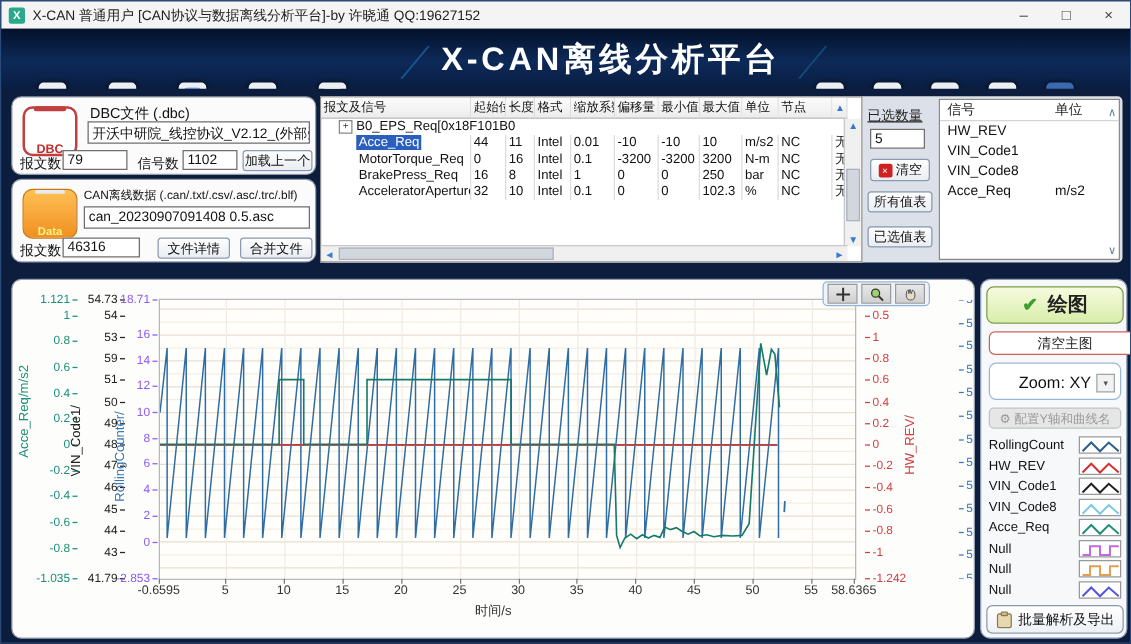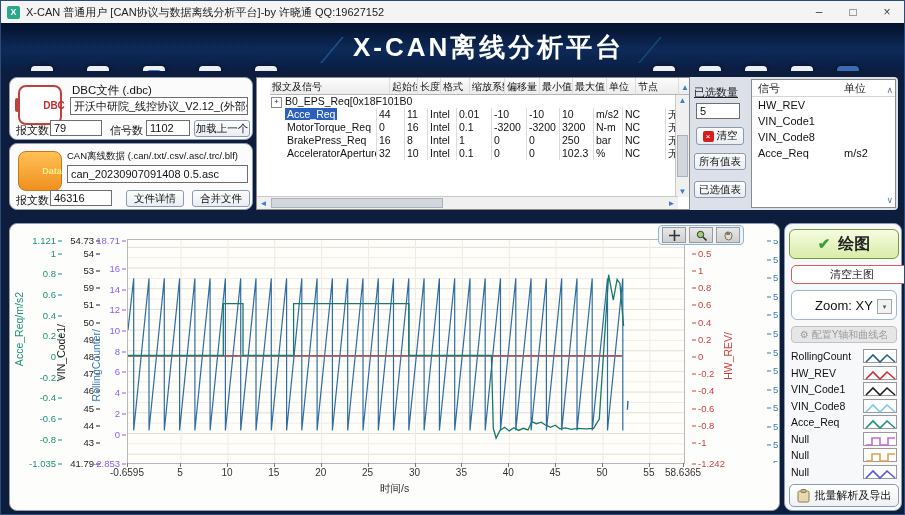--- a/index.html
+++ b/index.html
@@ -25,35 +25,35 @@
           display:flex;align-items:center;justify-content:center;font-size:13px;overflow:hidden;}
   
   .panel{position:absolute;background:#fbfbfb;border:1px solid #939cab;border-radius:8px;box-sizing:border-box;}
   .label{position:absolute;font-size:11px;color:#111;white-space:nowrap;}
   .tinput{position:absolute;background:#fff;border:1px solid #6e6e6e;font-size:11px;color:#111;
           padding:0 3px;box-sizing:border-box;display:flex;align-items:center;white-space:nowrap;overflow:hidden;}
   .btn{position:absolute;background:linear-gradient(#fefefe,#e9edf2);border:1px solid #8a9ab0;border-radius:3px;
        font-size:10.5px;color:#111;display:flex;align-items:center;justify-content:center;
        box-sizing:border-box;white-space:nowrap;cursor:default;}
   .fileicon{position:absolute;left:8px;top:7px;width:44px;height:40px;border-radius:8px;box-sizing:border-box;
-            display:flex;flex-direction:row;align-items:center;justify-content:center;gap:24px;}
+            display:flex;flex-direction:column;align-items:center;justify-content:center;gap:24px;}
   .dbcicon{border:2px solid #c04040;background:#fff;color:#c03030;}
   .dbcicon .fold{width:22px;height:10px;border:2px solid #c04040;border-radius:2px;margin-bottom:1px;}
   .dbcicon .txt{font-size:10px;font-weight:bold;}
   .dataicon{background:linear-gradient(#ffc055,#f09020);border:1px solid #c87818;color:#fff388;}
   .dataicon .fold{width:24px;height:12px;background:#e8ecef;border-radius:2px;margin-bottom:1px;}
   .dataicon .txt{font-size:9px;font-weight:bold;}
   
   .midzone{position:absolute;left:255px;top:76px;width:642px;height:133px;background:#dce0e8;border-radius:4px;}
   .sigtable{position:absolute;left:0;top:0;width:434px;height:133px;background:#fff;border:1px solid #8a8a8a;
             box-sizing:border-box;overflow:hidden;font-size:10.5px;color:#111;}
   .trow{display:grid;grid-template-columns:120px 28px 23px 29px 35px 35px 33px 34px 29px 43px 12px;height:13px;line-height:13px;}
   .thead .tcell{background:linear-gradient(#fcfcfc,#ececec);border-bottom:1px solid #b5b5b5;font-size:10px;}
   .tcell{border-right:1px solid #dcdcdc;padding:0 2px;white-space:nowrap;overflow:hidden;box-sizing:border-box;}
-  .thead{height:17px;} .thead .trow{height:17px;line-height:17px;padding-left:13px;}
+  .thead{height:17px;} .thead .trow{height:17px;line-height:17px;}
   .msgname{grid-column:1 / -1;border-right:none;padding-left:14px;}
   .expbox{display:inline-block;width:9px;height:9px;border:1px solid #888;line-height:7px;text-align:center;
           font-size:8px;margin-right:3px;background:#fff;color:#333;vertical-align:1px;}
   .selcell{background:#2b5fbd;color:#fff;}
   .vscroll{position:absolute;right:0;top:17px;width:13px;bottom:12px;background:#f0f0f0;border-left:1px solid #c8c8c8;}
   .hscroll{position:absolute;left:0;bottom:0;height:12px;width:421px;background:#f0f0f0;border-top:1px solid #c8c8c8;}
   .sarrow{position:absolute;font-size:8px;color:#3a7ad0;width:13px;text-align:center;}
   .sthumb{position:absolute;background:#d2d6dd;border:1px solid #aab2c0;}
   
   .sellabel{position:absolute;left:438px;top:8px;font-size:11px;color:#222;text-decoration:underline;}

